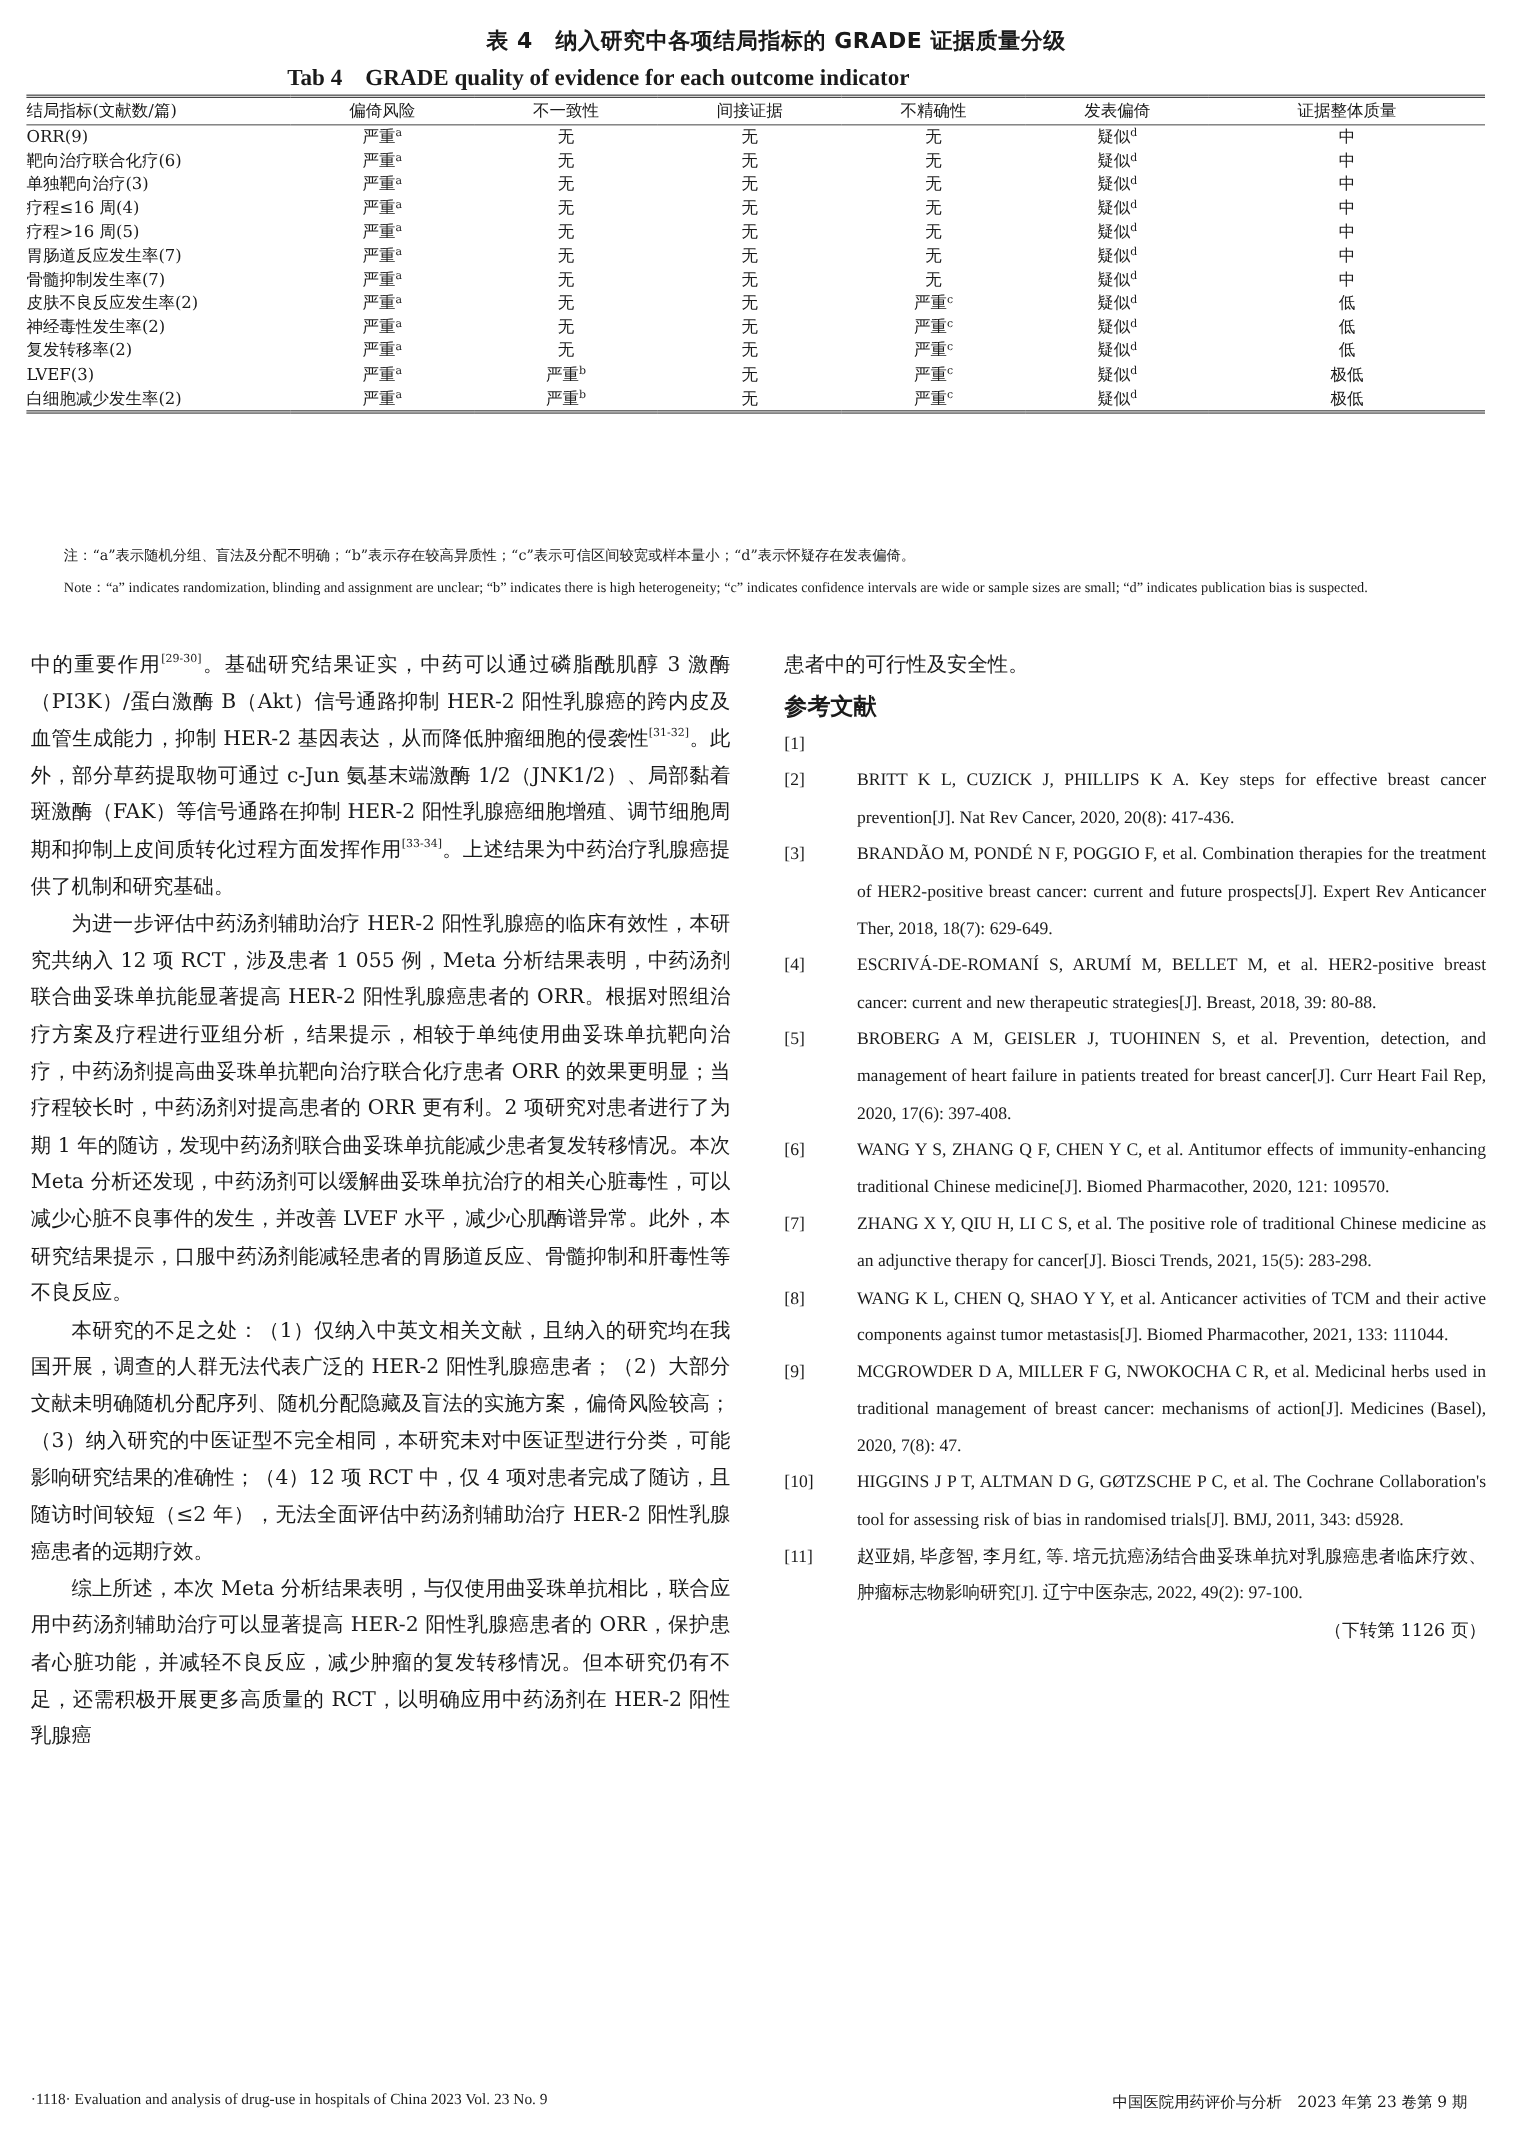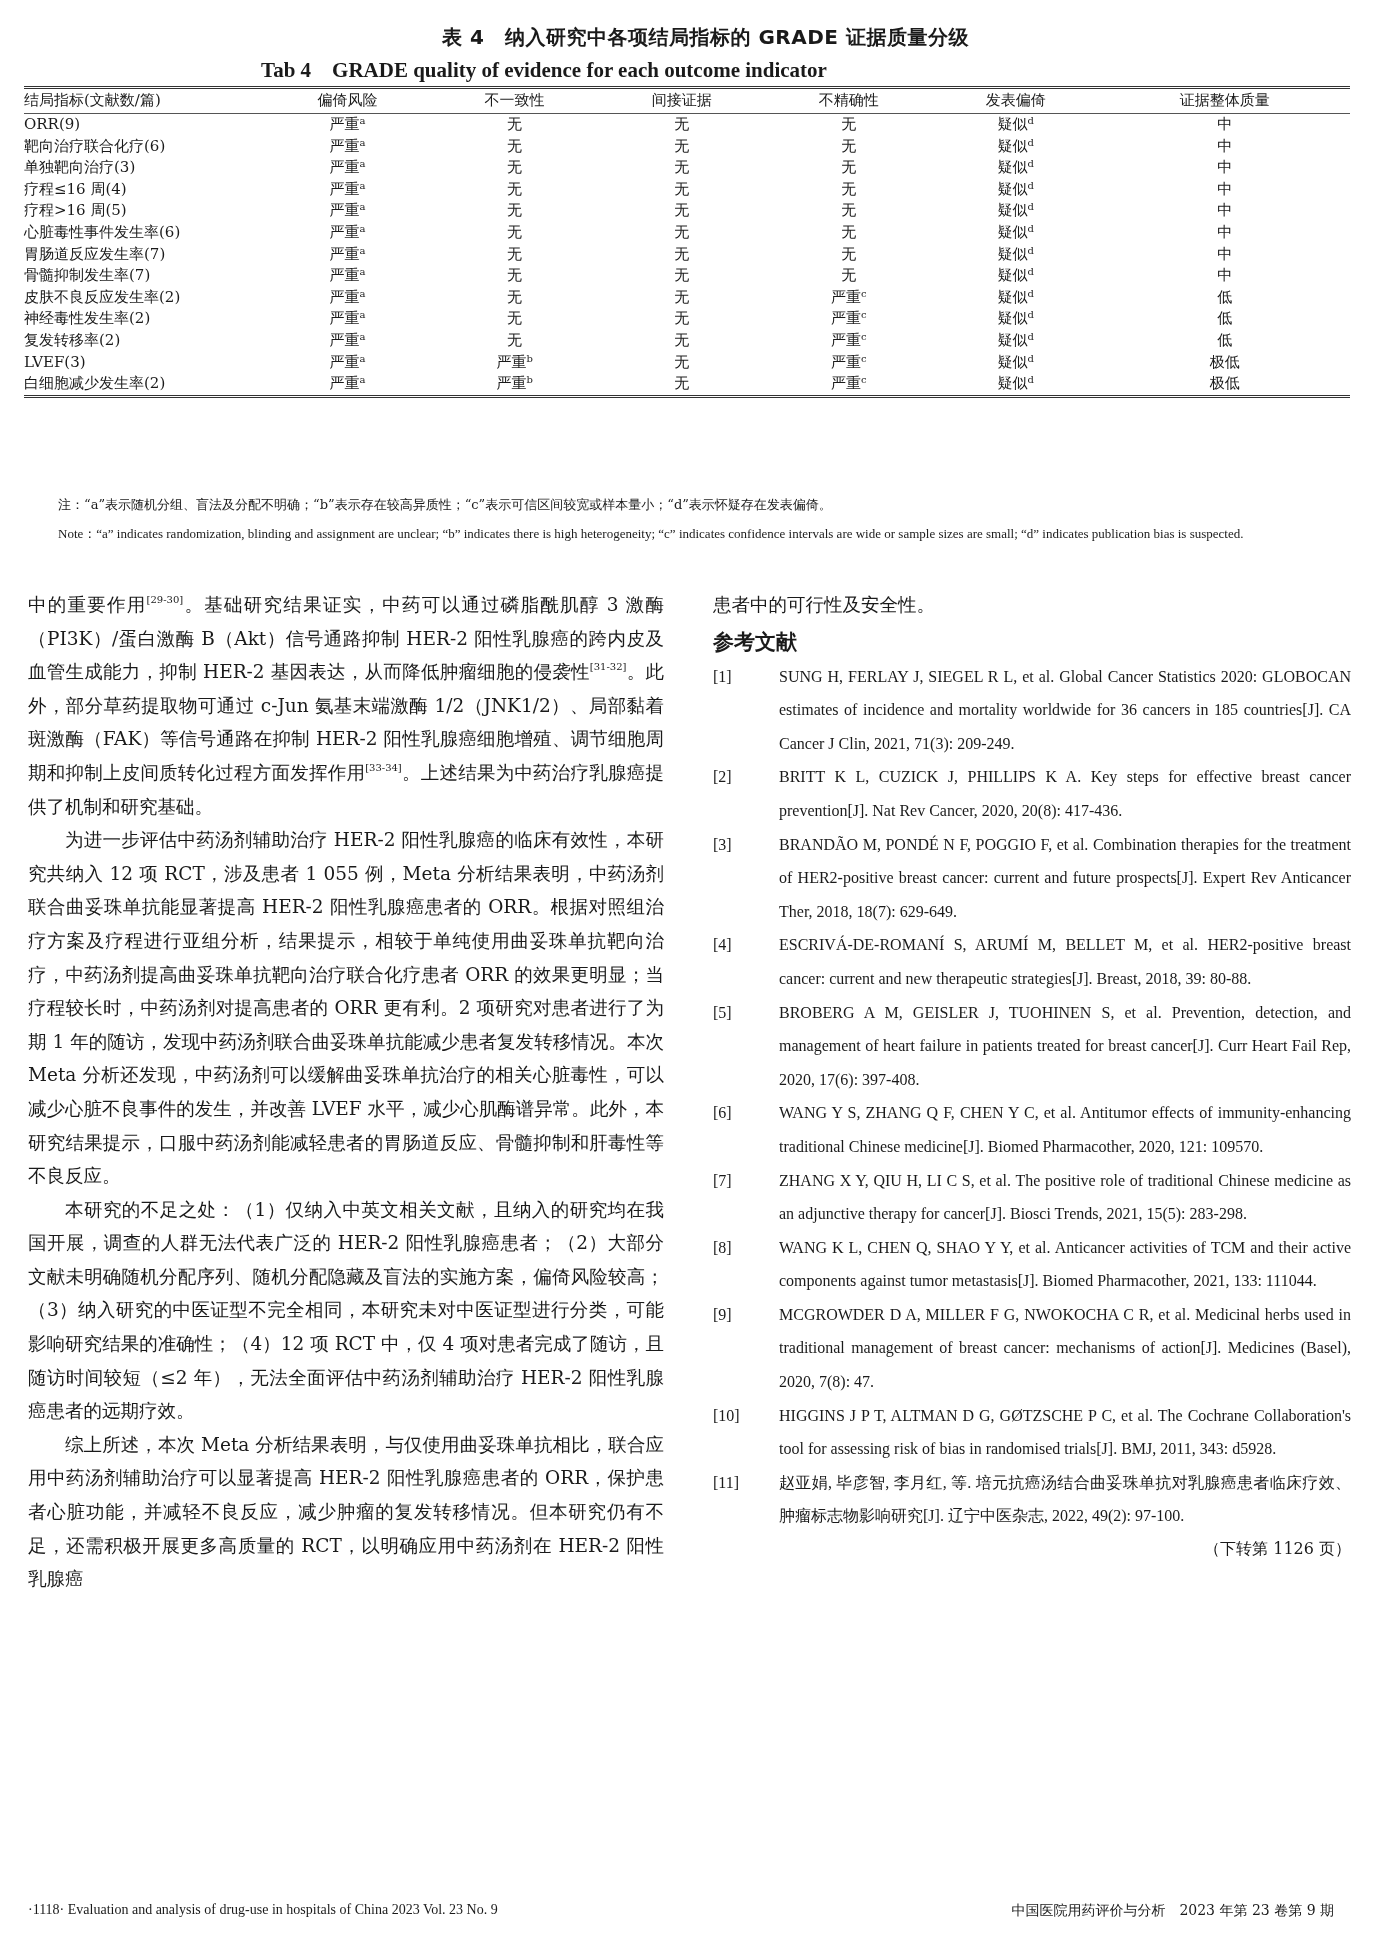--- a/index.html
+++ b/index.html
@@ -102,29 +102,20 @@
         <tr>
           <td><span>疗程&gt;16 周(5)</span></td>
           <td><span>严重</span><sup>a</sup></td>
           <td><span>无</span><sup></sup></td>
           <td><span>无</span></td>
           <td><span>无</span><sup></sup></td>
           <td><span>疑似</span><sup>d</sup></td>
           <td><span>中</span></td>
         </tr>
         <tr>
-          <td><span>心脏毒性事件发生率(6)</span></td>
-          <td><span>严重</span><sup>a</sup></td>
-          <td><span>无</span><sup></sup></td>
-          <td><span>无</span></td>
-          <td><span>无</span><sup></sup></td>
-          <td><span>疑似</span><sup>d</sup></td>
-          <td><span>中</span></td>
-        </tr>
-        <tr>
           <td><span>胃肠道反应发生率(7)</span></td>
           <td><span>严重</span><sup>a</sup></td>
           <td><span>无</span><sup></sup></td>
           <td><span>无</span></td>
           <td><span>无</span><sup></sup></td>
           <td><span>疑似</span><sup>d</sup></td>
           <td><span>中</span></td>
         </tr>
         <tr>
           <td><span>骨髓抑制发生率(7)</span></td>
@@ -193,21 +184,20 @@
     <p class="para indent"><span>本研究的不足之处：（1）仅纳入中英文相关文献，且纳入的研究均在我国开展，调查的人群无法代表广泛的 HER-2 阳性乳腺癌患者；（2）大部分文献未明确随机分配序列、随机分配隐藏及盲法的实施方案，偏倚风险较高；（3）纳入研究的中医证型不完全相同，本研究未对中医证型进行分类，可能影响研究结果的准确性；（4）12 项 RCT 中，仅 4 项对患者完成了随访，且随访时间较短（≤2 年），无法全面评估中药汤剂辅助治疗 HER-2 阳性乳腺癌患者的远期疗效。</span></p>
     <p class="para indent"><span>综上所述，本次 Meta 分析结果表明，与仅使用曲妥珠单抗相比，联合应用中药汤剂辅助治疗可以显著提高 HER-2 阳性乳腺癌患者的 ORR，保护患者心脏功能，并减轻不良反应，减少肿瘤的复发转移情况。但本研究仍有不足，还需积极开展更多高质量的 RCT，以明确应用中药汤剂在 HER-2 阳性乳腺癌</span></p>
   </div>
 
 <div class="col-right">
   <p class="para">患者中的可行性及安全性。</p>
   <div class="ref-heading">参考文献</div>
   <div id="ref-list">
       <div class="ref">
         <span class="ref-num">[1]</span>
-        <span class="ref-text">SUNG H, FERLAY J, SIEGEL R L, et al. Global Cancer Statistics 2020: GLOBOCAN estimates of incidence and mortality worldwide for 36 cancers in 185 countries[J]. CA Cancer J Clin, 2021, 71(3): 209-249.</span>
       </div>
       <div class="ref">
         <span class="ref-num">[2]</span>
         <span class="ref-text">BRITT K L, CUZICK J, PHILLIPS K A. Key steps for effective breast cancer prevention[J]. Nat Rev Cancer, 2020, 20(8): 417-436.</span>
       </div>
       <div class="ref">
         <span class="ref-num">[3]</span>
         <span class="ref-text">BRANDÃO M, PONDÉ N F, POGGIO F, et al. Combination therapies for the treatment of HER2-positive breast cancer: current and future prospects[J]. Expert Rev Anticancer Ther, 2018, 18(7): 629-649.</span>
       </div>
       <div class="ref">

